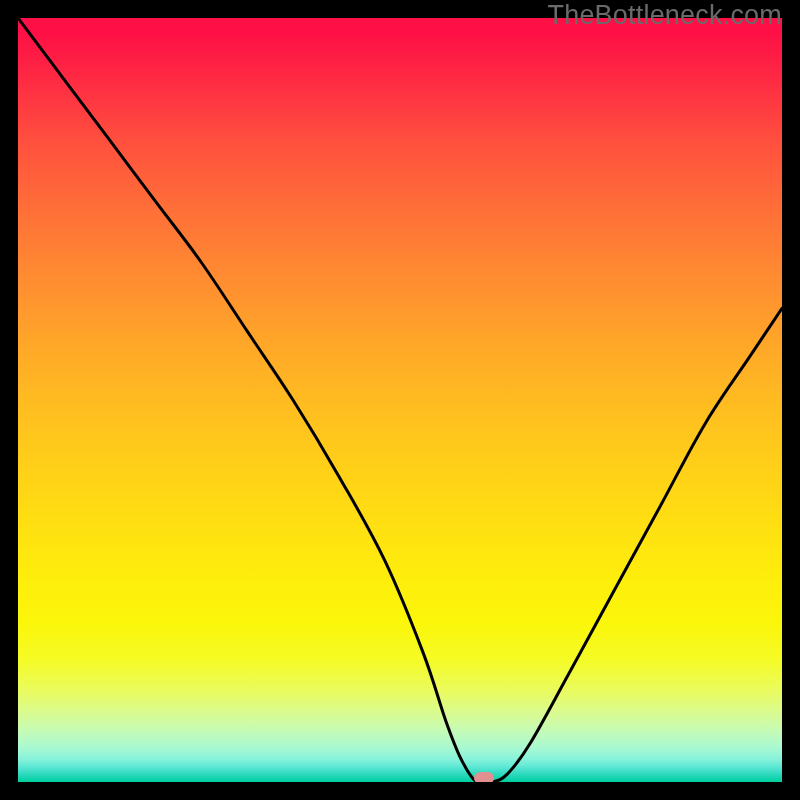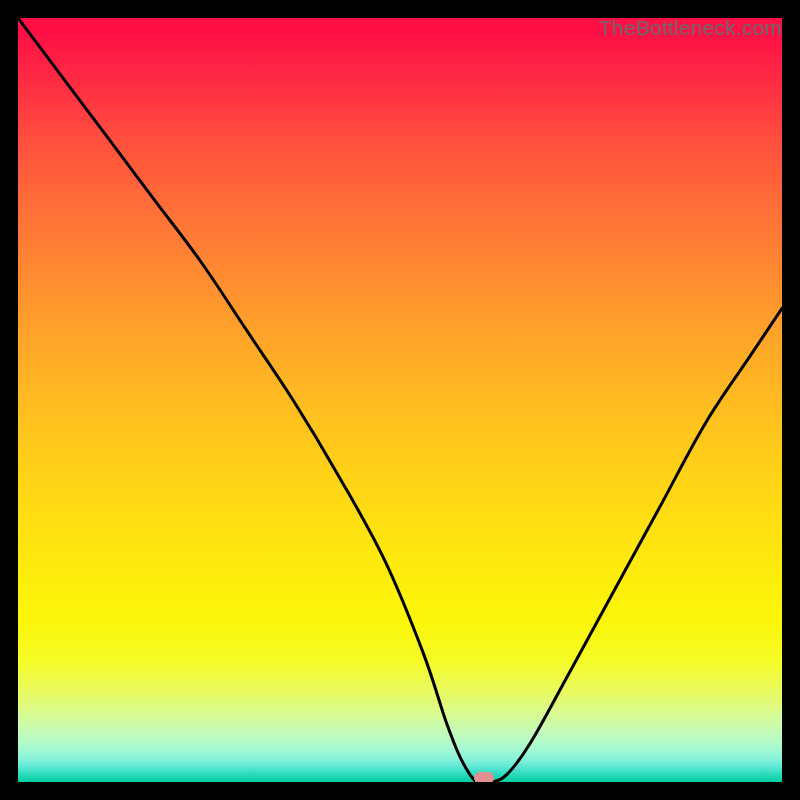--- a/index.html
+++ b/index.html
@@ -11,25 +11,25 @@
     overflow: hidden;
   }
   .frame {
     position: relative;
     width: 800px;
     height: 800px;
     background: #000;
   }
   .watermark {
     position: absolute;
-    top: 16px;
+    top: 0;
     right: 18px;
     color: #6a6a6a;
     font-family: Arial, Helvetica, sans-serif;
-    font-size: 21px;
+    font-size: 27px;
     font-weight: 500;
     letter-spacing: 0.2px;
     z-index: 10;
   }
   .plot-outer {
     position: absolute;
     left: 18px;
     top: 18px;
     width: 764px;
     height: 782px;

